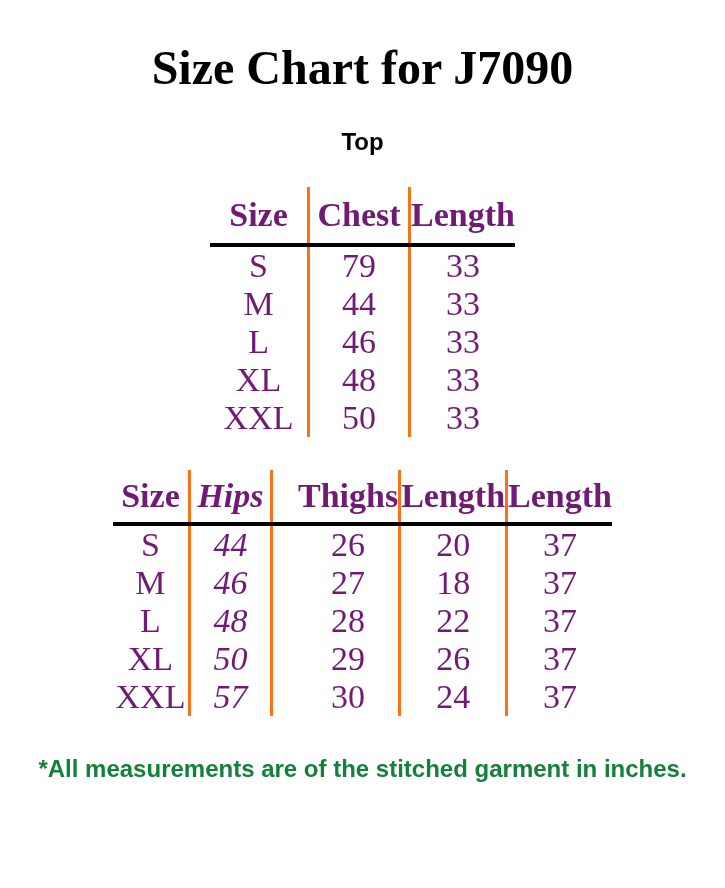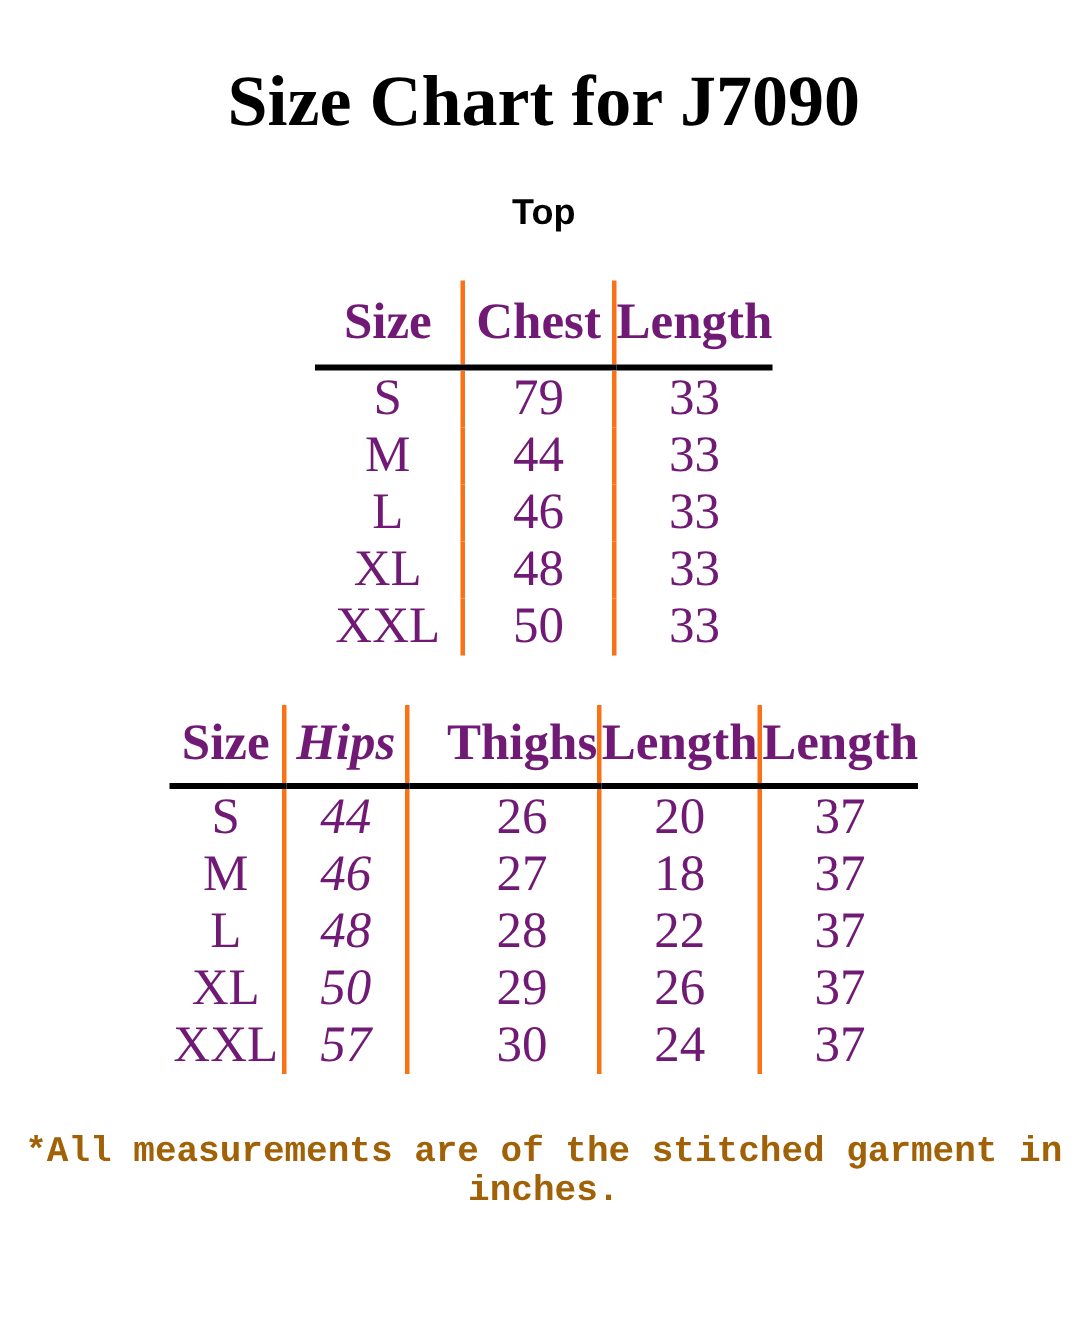--- a/index.html
+++ b/index.html
@@ -65,26 +65,26 @@
   .table-top th:nth-child(1), .table-top td:nth-child(1) { width: 97px; }
   .table-top th:nth-child(2), .table-top td:nth-child(2) { width: 98px; }
   .table-top th:nth-child(3), .table-top td:nth-child(3) { width: 92px; }
   .table-pant th:nth-child(1), .table-pant td:nth-child(1) { width: 75px; }
   .table-pant th:nth-child(2), .table-pant td:nth-child(2) { width: 79px; font-style: italic; }
   .table-pant th:nth-child(3), .table-pant td:nth-child(3) { width: 88px; padding-left: 25px; }
   .table-pant th:nth-child(4), .table-pant td:nth-child(4) { width: 93px; }
   .table-pant th:nth-child(5), .table-pant td:nth-child(5) { width: 95px; }
   .footnote {
     margin: 40px 0 0 0;
-    font-family: Liberation Mono, monospace;
+    font-family: Liberation Sans, sans-serif;
     font-weight: bold;
     font-size: 24px;
     line-height: 1.1;
     text-align: center;
-    color: #a16207;
+    color: #15803d;
   }
 </style>
 </head>
 <body>
 
 <div class="page">
 
   <h1 class="title">Size Chart for J7090</h1>
 
   <section>

